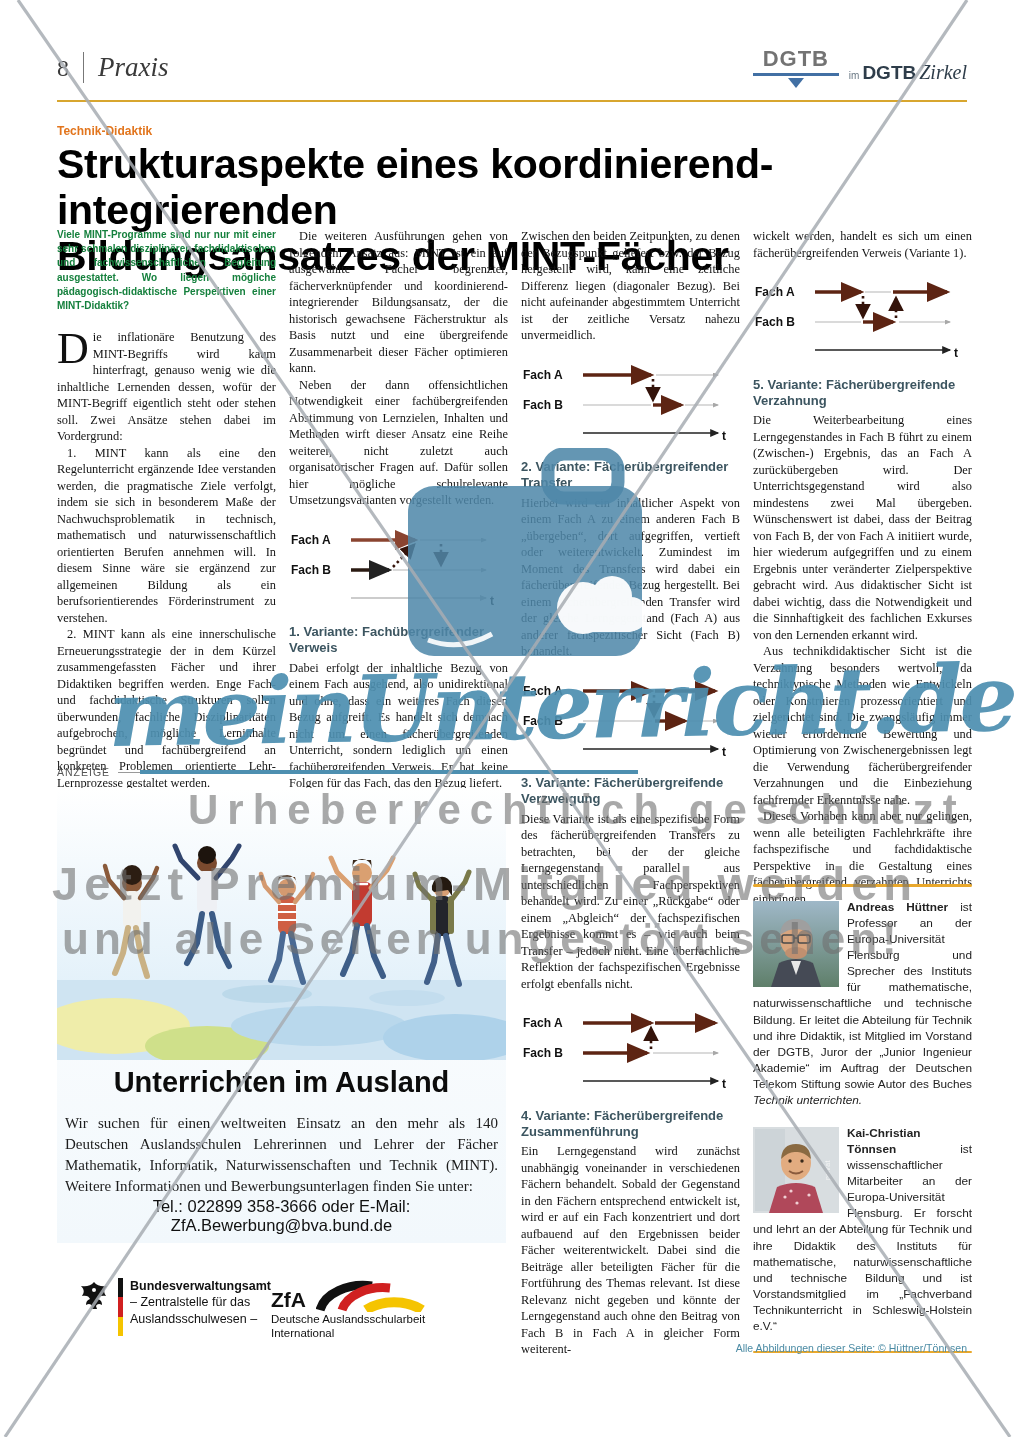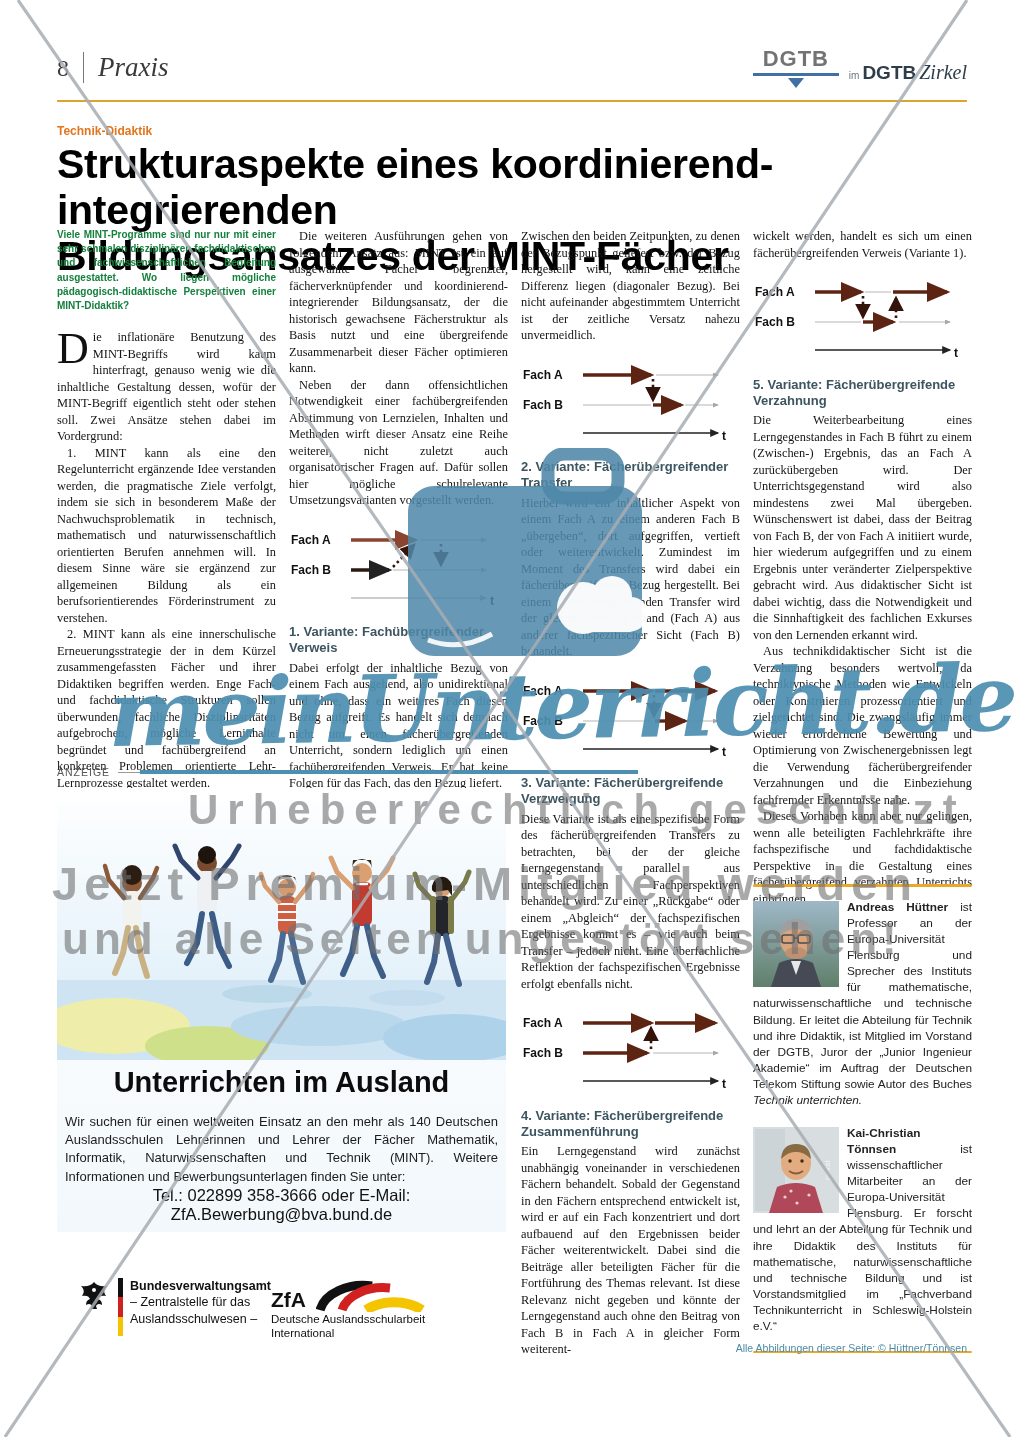--- a/index.html
+++ b/index.html
@@ -46,21 +46,21 @@
   .tax{stroke:#222;stroke-width:1.3;fill:none;}
   .tax-g{stroke:#999;stroke-width:1.2;fill:none;}
   
   .anz{position:absolute;left:57px;top:766px;width:448px;display:flex;align-items:center;gap:8px;}
   .anz-label{font-family:"Liberation Sans",sans-serif;font-size:10.5px;letter-spacing:1px;color:#555;}
   .anz-line{flex:1;height:1px;background:#9a9a9a;}
   .ad{position:absolute;left:57px;top:788px;width:449px;background:linear-gradient(#ffffff,#f2f8fc);}
   .ad-photo{width:449px;height:272px;display:block;}
   .ad-head{font-family:"Liberation Sans",sans-serif;font-weight:bold;font-size:29px;color:#0c0c0c;
            text-align:center;margin:6px 0 14px 0;}
-  .ad-body{font-family:Liberation Sans, sans-serif;font-size:13px;line-height:1.4;color:#1c1c1c;
+  .ad-body{font-family:Liberation Serif, serif;font-size:15px;line-height:1.4;color:#1c1c1c;
            text-align:justify;padding:0 8px;}
   .ad-url{font-family:"Liberation Sans",sans-serif;font-size:29px;color:#111;text-align:center;margin:16px 0 10px 0;}
   .ad-tel{font-family:"Liberation Sans",sans-serif;font-size:16.5px;color:#111;text-align:center;margin-bottom:8px;}
   .logos{position:absolute;left:57px;top:1278px;width:449px;display:flex;align-items:flex-start;}
   .bva{display:flex;gap:7px;align-items:flex-start;margin-left:20px;}
   .bva-bar{width:5px;height:58px;display:flex;flex-direction:column;}
   .bva-bar i{flex:1;}
   .bva-txt{font-family:"Liberation Sans",sans-serif;font-size:12.5px;line-height:1.3;color:#111;}
   .zfa{margin-right:14px;}
   .zfa-row{display:flex;align-items:flex-end;gap:10px;}
@@ -137,21 +137,21 @@
   <div class="gold-rule"></div>
 
   <div class="kicker">Technik-Didaktik</div>
   <div class="title">
     <div>Strukturaspekte eines koordinierend-integrierenden</div>
     <div>Bildungsansatzes der MINT-Fächer</div>
   </div>
 
   <div class="col col1">
     <p class="lead">Viele MINT-Programme sind nur nur mit einer sehr schmalen disziplinären fachdidaktischen und fachwissenschaftlichen Begleitung ausgestattet. Wo liegen mögliche pädagogisch-didaktische Perspektiven einer MINT-Didaktik?</p>
-    <p><span class="dropcap">D</span><span>ie inflationäre Benutzung des MINT-Begriffs wird kaum hinterfragt, genauso wenig wie die inhaltliche Gestaltung dessen, wofür der MINT-Begriff eigentlich steht oder stehen soll. Zwei Ansätze stehen dabei im Vordergrund:</span></p>
+    <p><span class="dropcap">D</span><span>ie inflationäre Benutzung des MINT-Begriffs wird kaum hinterfragt, genauso wenig wie die inhaltliche Lernenden dessen, wofür der MINT-Begriff eigentlich steht oder stehen soll. Zwei Ansätze stehen dabei im Vordergrund:</span></p>
     <p class="ind">1. MINT kann als eine den Regelunterricht ergänzende Idee verstanden werden, die pragmatische Ziele verfolgt, indem sie sich in besonderem Maße der Nachwuchsproblematik in technisch, mathematisch und naturwissenschaftlich orientierten Berufen annehmen will. In diesem Sinne wäre sie ergänzend zur allgemeinen Bildung als ein berufsorientierendes Förderinstrument zu verstehen.</p>
     <p class="ind">2. MINT kann als eine innerschulische Erneuerungsstrategie der in dem Kürzel zusammengefassten Fächer und ihrer Didaktiken begriffen werden. Enge Fach- und fachdidaktische Strukturen sollen überwunden, fachliche Disziplinaritäten aufgebrochen, mögliche Lerninhalte begründet und fachübergreifend an konkreten Problemen orientierte Lehr-Lernprozesse gestaltet werden.</p>
   </div>
 
   <div class="col col2">
     <p class="ind">Die weiteren Ausführungen gehen von folgendem Ansatz aus: MINT ist ein auf ausgewählte Fächer begrenzter, fächerverknüpfender und koordinierend-integrierender Bildungsansatz, der die historisch gewachsene Fächerstruktur als Basis nutzt und eine übergreifende Zusammenarbeit dieser Fächer optimieren kann.</p>
     <p class="ind">Neben der dann offensichtlichen Notwendigkeit einer fachübergreifenden Abstimmung von Lernzielen, Inhalten und Methoden wirft dieser Ansatz eine Reihe weiterer, nicht zuletzt auch organisatorischer Fragen auf. Dafür sollen hier mögliche schulrelevante Umsetzungsvarianten vorgestellt werden.</p>
     <div class="diagram">
       <svg width="212" height="88" viewBox="0 0 212 88">
         <text x="2" y="22">Fach A</text>

